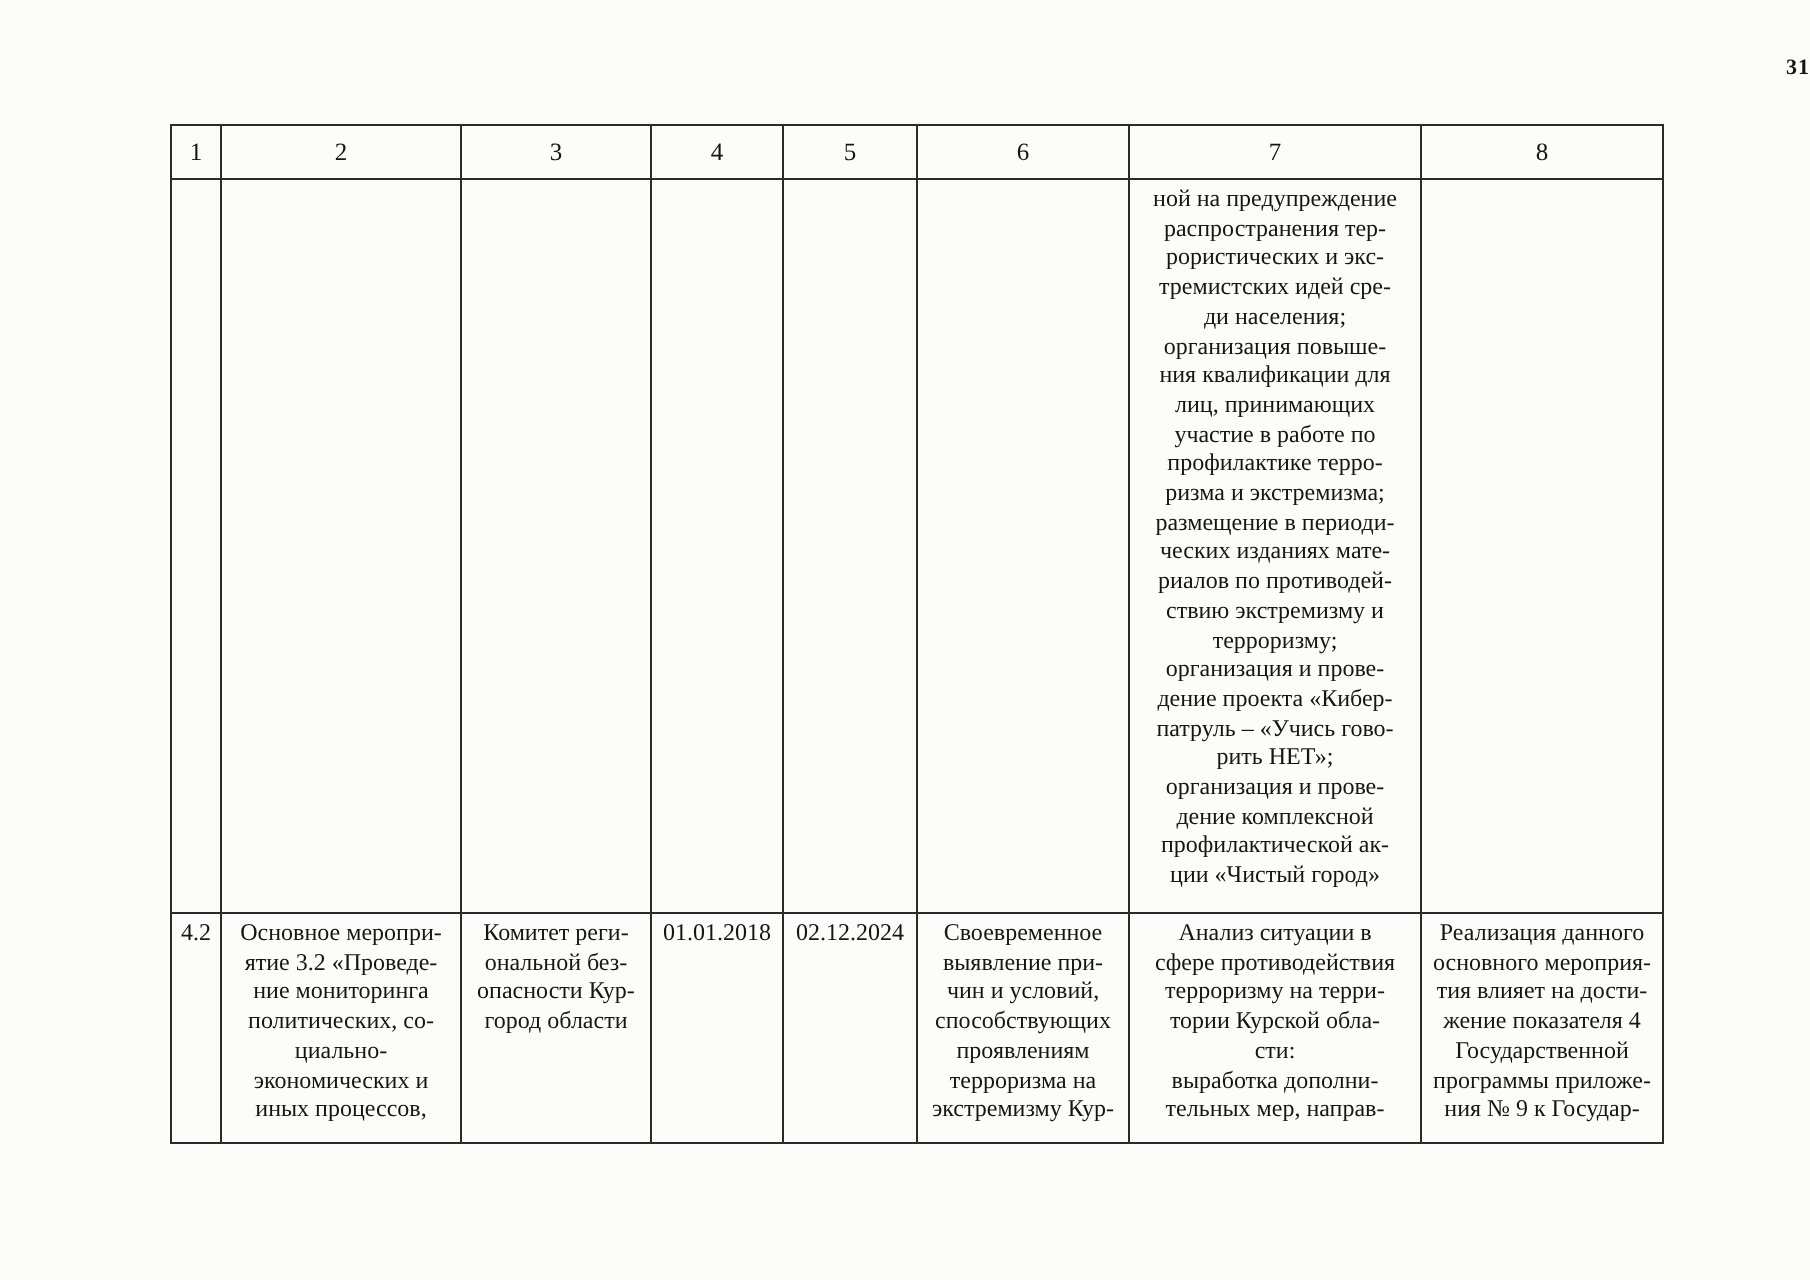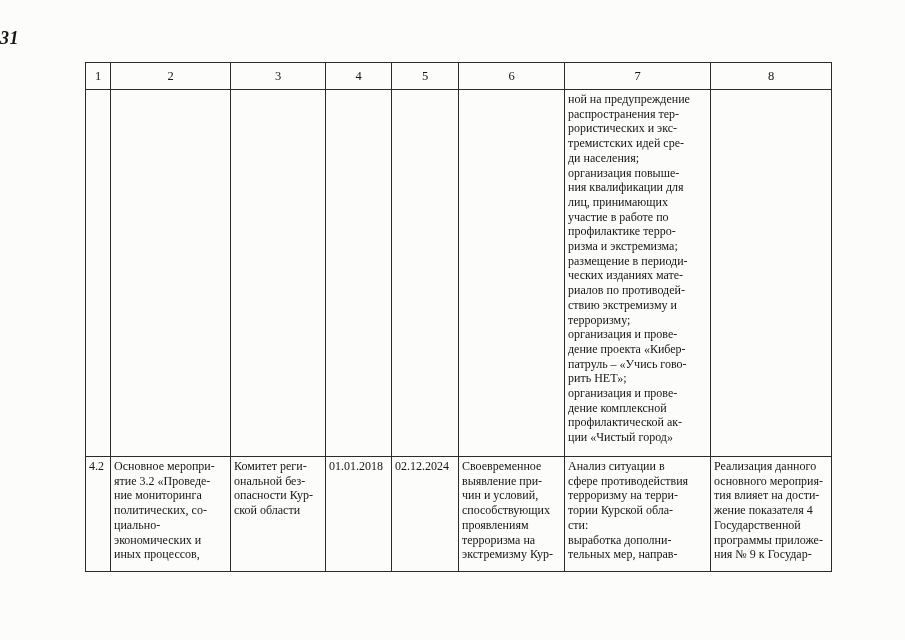--- a/index.html
+++ b/index.html
@@ -13,25 +13,24 @@
     background: #fcfcfa;
     font-family: "Liberation Serif", serif;
     color: #151515;
     overflow: hidden;
   }
   .page-number {
     position: absolute;
     top: 28px;
     left: 0;
     width: 100%;
-    text-align: left;
-    font-size: 18px;
+    text-align: right;
+    font-size: 11px;
     font-weight: bold;
     letter-spacing: 0.5px;
-    font-style: italic;
   }
   table.doc-table {
     position: absolute;
     left: 85px;
     top: 62px;
     width: 746px;
     border-collapse: collapse;
     table-layout: fixed;
   }
   table.doc-table th,
@@ -46,21 +45,21 @@
   }
   table.doc-table thead th {
     text-align: center;
     height: 22px;
     vertical-align: middle;
     padding: 2px 1px;
     font-size: 12.5px;
   }
   table.doc-table td {
     white-space: pre-line;
-    text-align: left;
+    text-align: center;
   }
   tr.row-continuation { height: 367px; }
   tr.row-item { height: 115px; }
   td.cell-date {
     text-align: center;
     padding: 2px 1px;
     white-space: nowrap;
     font-family: Liberation Serif, serif;
   }
   td.cell-num {
@@ -141,21 +140,21 @@
         <td>Основное меропри-
 ятие 3.2 «Проведе-
 ние мониторинга
 политических, со-
 циально-
 экономических и
 иных процессов,</td>
         <td>Комитет реги-
 ональной без-
 опасности Кур-
-ской области</td>
+город области</td>
         <td class="cell-date">01.01.2018</td>
         <td class="cell-date">02.12.2024</td>
         <td>Своевременное
 выявление при-
 чин и условий,
 способствующих
 проявлениям
 терроризма на
 экстремизму Кур-</td>
         <td>Анализ ситуации в

